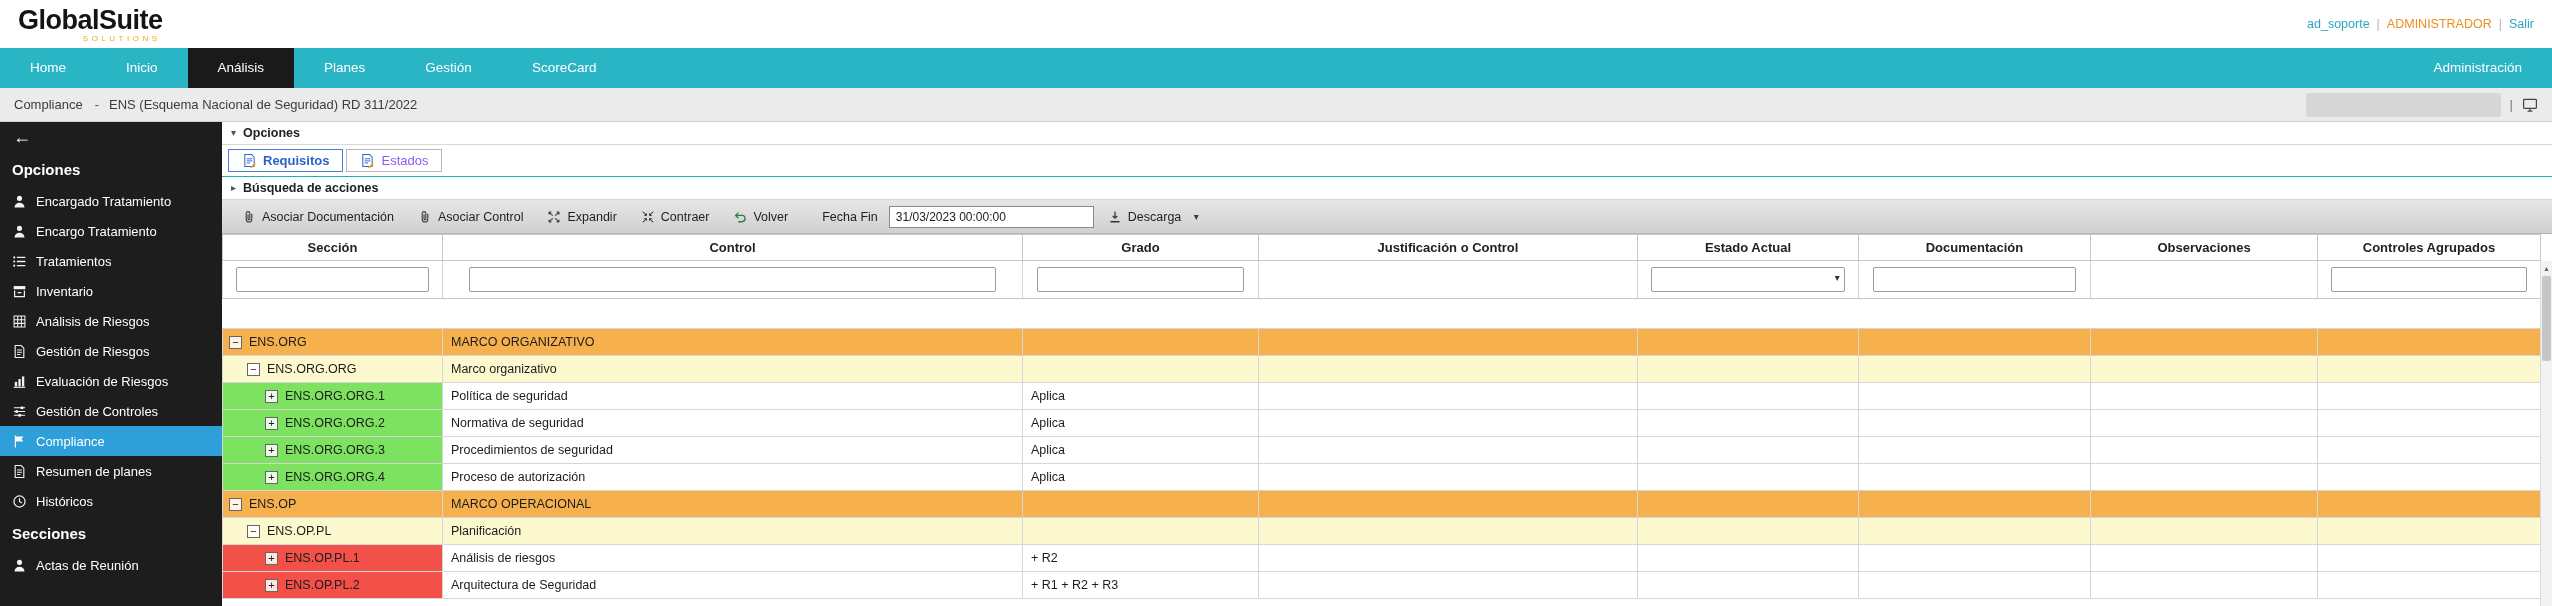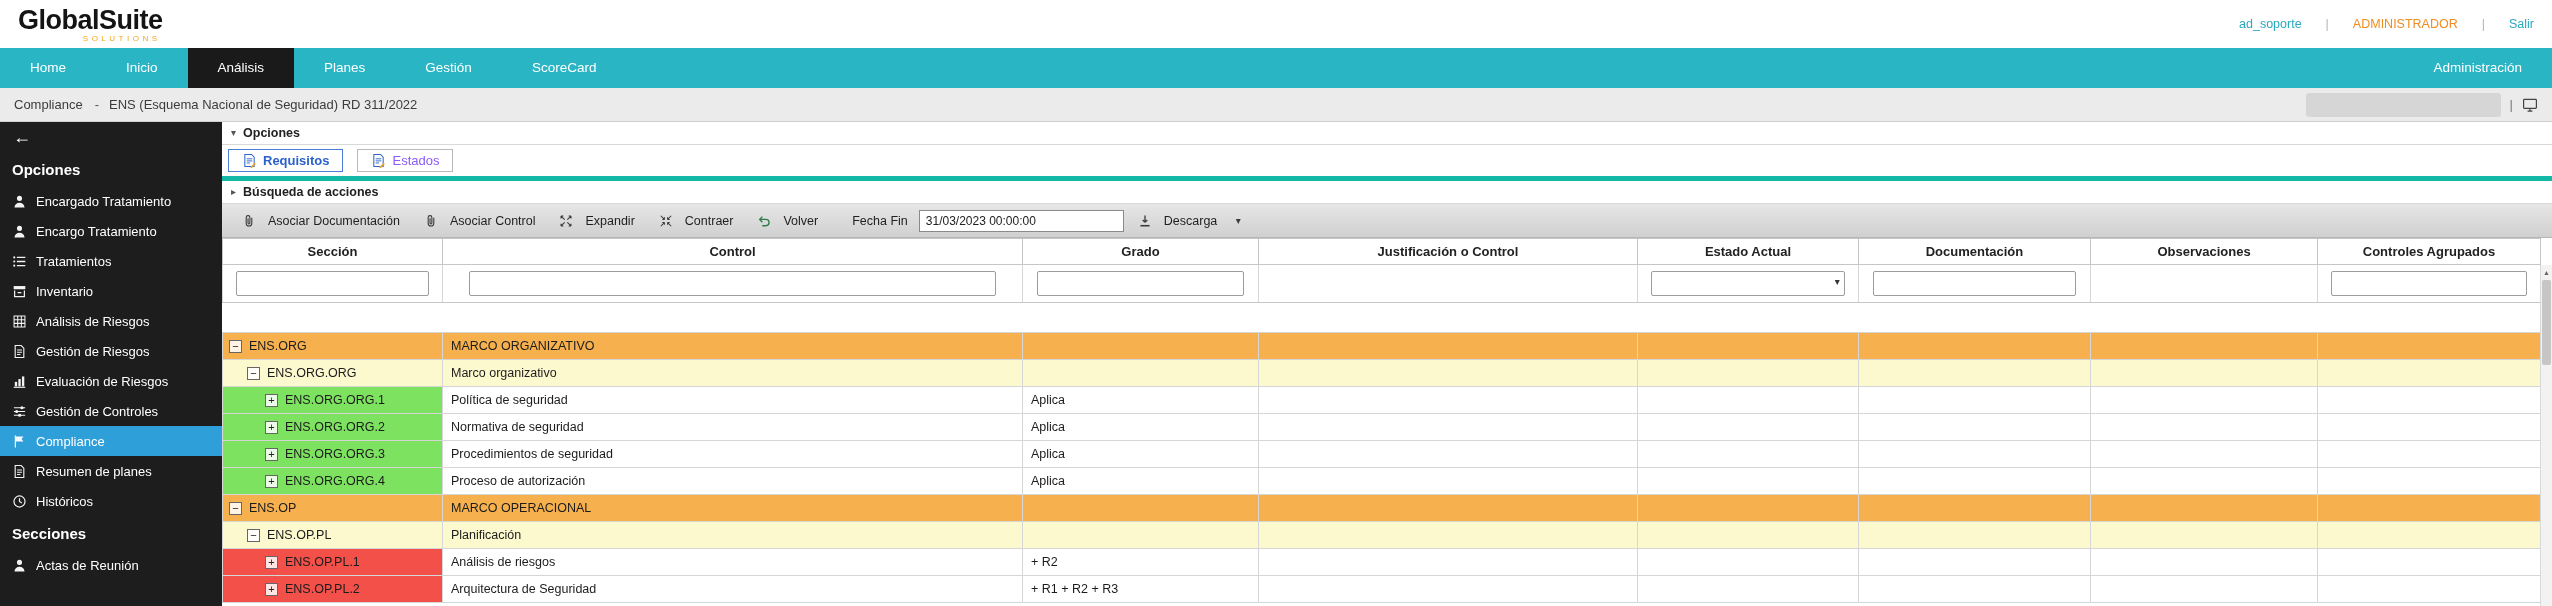--- a/index.html
+++ b/index.html
@@ -6,21 +6,21 @@
   html,body{width:2552px;height:606px;overflow:hidden;background:#fff;
     font-family:"Liberation Sans","DejaVu Sans",sans-serif;color:#222}
   .icon{display:inline-flex;align-items:center;justify-content:center;line-height:1}
   .icon svg{display:block}
 
   
   .topbar{height:48px;display:flex;justify-content:space-between;align-items:center;padding:0 18px;background:#fff}
   .logo{position:relative;display:inline-block;line-height:1;padding-bottom:8px}
   .logo-main{font-size:27px;font-weight:bold;color:#141414;letter-spacing:-.5px}
   .logo-sub{position:absolute;right:2px;bottom:-1px;font-size:8px;letter-spacing:3.5px;color:#f2a71b;font-weight:normal}
-  .userarea{font-size:12.5px;display:flex;gap:24px;align-items:flex-start}
+  .userarea{font-size:12.5px;display:flex;gap:7px;align-items:flex-start}
   .user-link,.logout-link{color:#2aa9bd;cursor:pointer}
   .user-role{color:#ef8d21}
   .user-sep{color:#b5b5b5}
 
   
   .mainnav{height:40px;background:#2ab5c5;display:flex;justify-content:space-between;color:#fff;font-size:13.5px}
   .nav-left{display:flex}
   .nav-item{padding:0 30px;line-height:40px;cursor:pointer;white-space:nowrap}
   .nav-item.active{background:#1a1a1a}
 
@@ -41,28 +41,28 @@
   .sb-back{height:30px;display:flex;align-items:center;padding-left:13px;font-size:18px;font-weight:bold;cursor:pointer}
   .sb-title{font-size:15px;font-weight:bold;padding:9px 12px 6px;height:34px}
   .sb-item{height:30px;display:flex;align-items:center;gap:9px;padding-left:11px;font-size:13px;cursor:pointer;white-space:nowrap}
   .sb-item.selected{background:#2e9fd9}
   .sb-item .icon{width:16px;height:16px;color:#fff;opacity:.95;flex-shrink:0}
 
   
   .content{flex:1;display:flex;flex-direction:column;background:#fff;overflow:hidden;width:2330px}
   .sec-header{display:flex;align-items:center;gap:7px;padding:4px 9px;font-size:12.5px;font-weight:bold;border-bottom:1px solid #d8d8d8;color:#222;cursor:pointer}
   .tri{font-size:10px;color:#555}
-  .tabsrow{display:flex;gap:14px;padding:4px 6px;border-bottom:5px solid #14b8a6}
+  .tabsrow{display:flex;gap:3px;padding:4px 6px;border-bottom:1px solid #14b8a6}
   .tab{display:flex;align-items:center;gap:6px;padding:3px 13px;border:1px solid #b9b9b9;background:#fff;font-size:13px;cursor:pointer;color:#8b5cf6}
   .tab.active{border-color:#4a7fd4;color:#2b62c9;font-weight:bold}
 
   
   .toolbar{height:34px;background:linear-gradient(#e6e6e6,#d0d0d0);border-bottom:1px solid #b5b5b5;display:flex;align-items:center;gap:4px;padding:0 10px;font-size:12.5px;flex-shrink:0}
   .tb-group{display:flex;align-items:center;gap:4px}
-  .tb-btn{display:flex;align-items:flex-start;gap:12px;padding:4px 10px;cursor:pointer;color:#1f1f1f;white-space:nowrap}
+  .tb-btn{display:flex;align-items:flex-start;gap:6px;padding:4px 10px;cursor:pointer;color:#1f1f1f;white-space:nowrap}
   .tb-btn .icon{color:#3a3a3a;width:14px;height:14px}
   .icon[data-name="undo-arrow-icon"]{color:#2e7d46 !important}
   .tb-label{margin-left:20px;margin-right:7px}
   .tb-date{width:205px;height:22px;border:1px solid #8a8a8a;font-size:12px;padding:0 6px;font-family:inherit;background:#fff;color:#222}
   .caret{font-size:10px;color:#444;margin-left:2px}
 
   
   .gridwrap{position:relative;flex:1;width:2330px;overflow:hidden}
   table.grid{border-collapse:collapse;table-layout:fixed;width:2318px}
   .grid th{border:1px solid #c6c6c6;height:26px;font-size:13px;font-weight:bold;background:#fff;cursor:pointer;overflow:hidden;white-space:nowrap}

